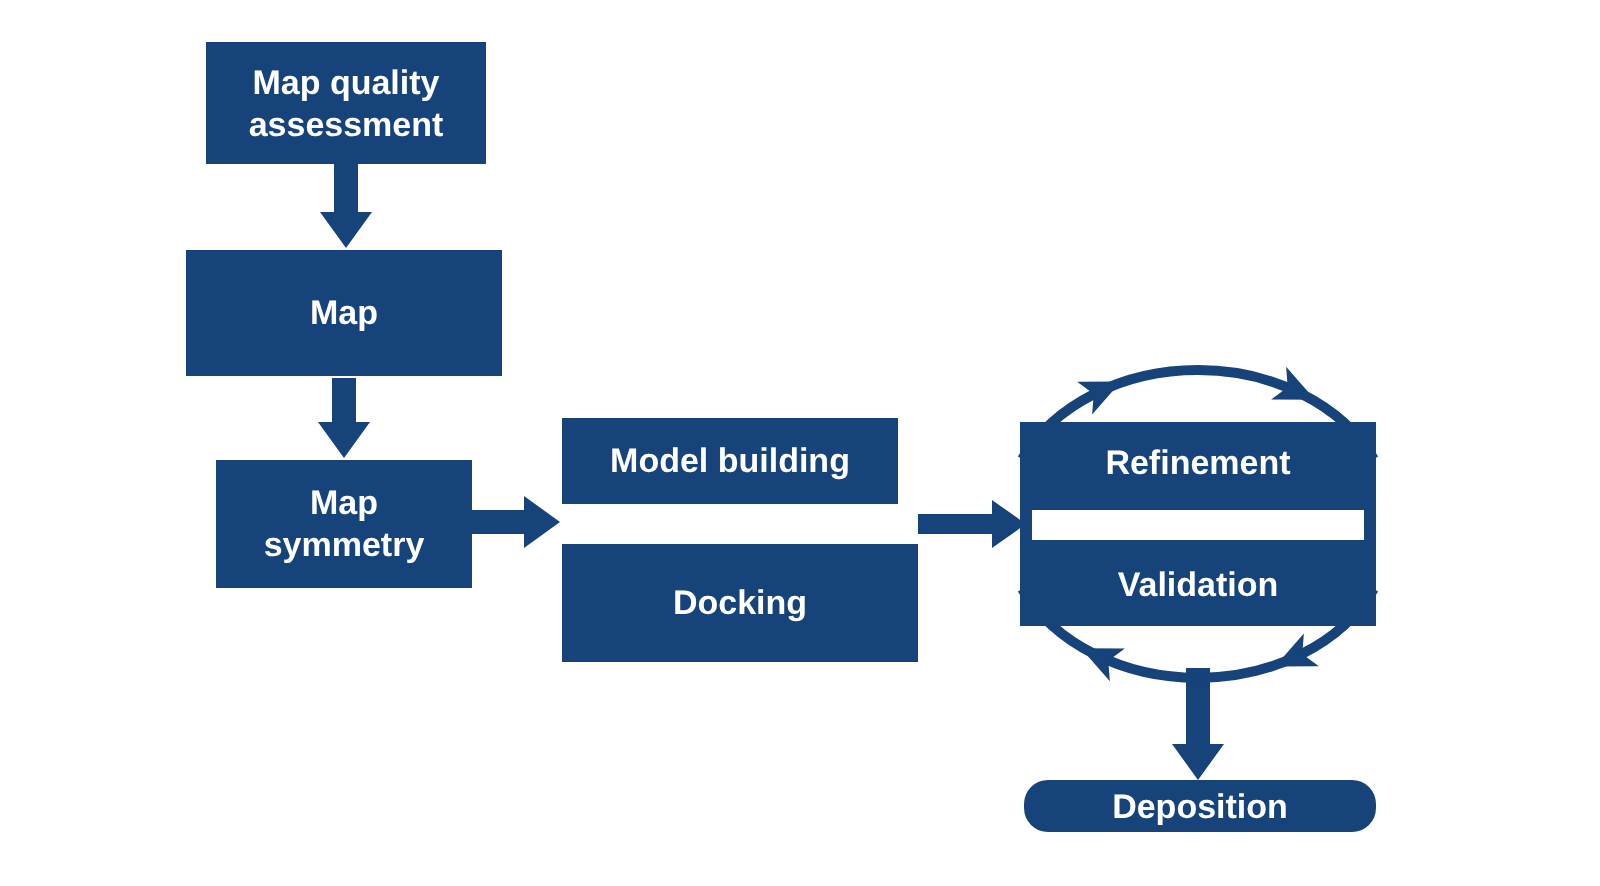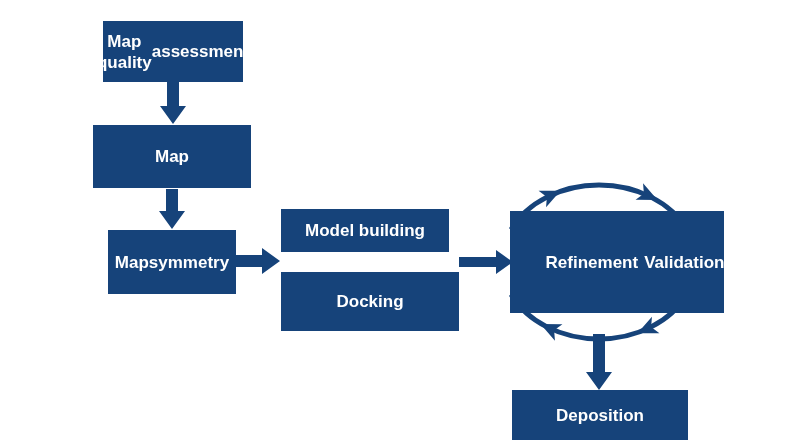--- a/index.html
+++ b/index.html
@@ -16,21 +16,21 @@
     font-family:"Liberation Sans", sans-serif;
     overflow:hidden;
   }
   #arrow-layer{position:absolute;left:0;top:0;width:800px;height:443px;z-index:1;}
   .arrow-shape{fill:var(--arrow);stroke:none;}
   .cycle-arc{fill:none;stroke:var(--arrow);stroke-width:5;}
   .node{
     position:absolute;z-index:2;
     background:var(--node-fill);
     color:var(--node-text);
-    display:flex;
+    display:flex;flex-direction:column;
     align-items:center;justify-content:center;
     text-align:center;
     font-weight:700;font-size:17px;line-height:21px;
   }
   .node .line{display:block;}
   .group{padding:0;}
   .group .group-label{
     flex:1;display:flex;align-items:center;justify-content:center;width:100%;
   }
   .divider-strip{
@@ -87,23 +87,23 @@
   </div>
 
   <div class="node" style="left:281px;top:209px;width:168px;height:43px;">
     <span class="line">Model building</span>
   </div>
 
   <div class="node" style="left:281px;top:272px;width:178px;height:59px;">
     <span class="line">Docking</span>
   </div>
 
-  <div class="node group" style="left:510px;top:211px;width:178px;height:102px;padding-left:36px;">
+  <div class="node group" style="left:510px;top:211px;width:178px;height:102px;">
     <div class="group-label">Refinement</div>
     <div class="divider-strip"></div>
     <div class="group-label">Validation</div>
   </div>
 
-  <div class="node" style="left:512px;top:390px;width:176px;height:50px;">
+  <div class="node" style="left:512px;top:390px;width:176px;height:26px;border-radius:12px;">
     <span class="line">Deposition</span>
   </div>
 
 </div>
 
 </body></html>

